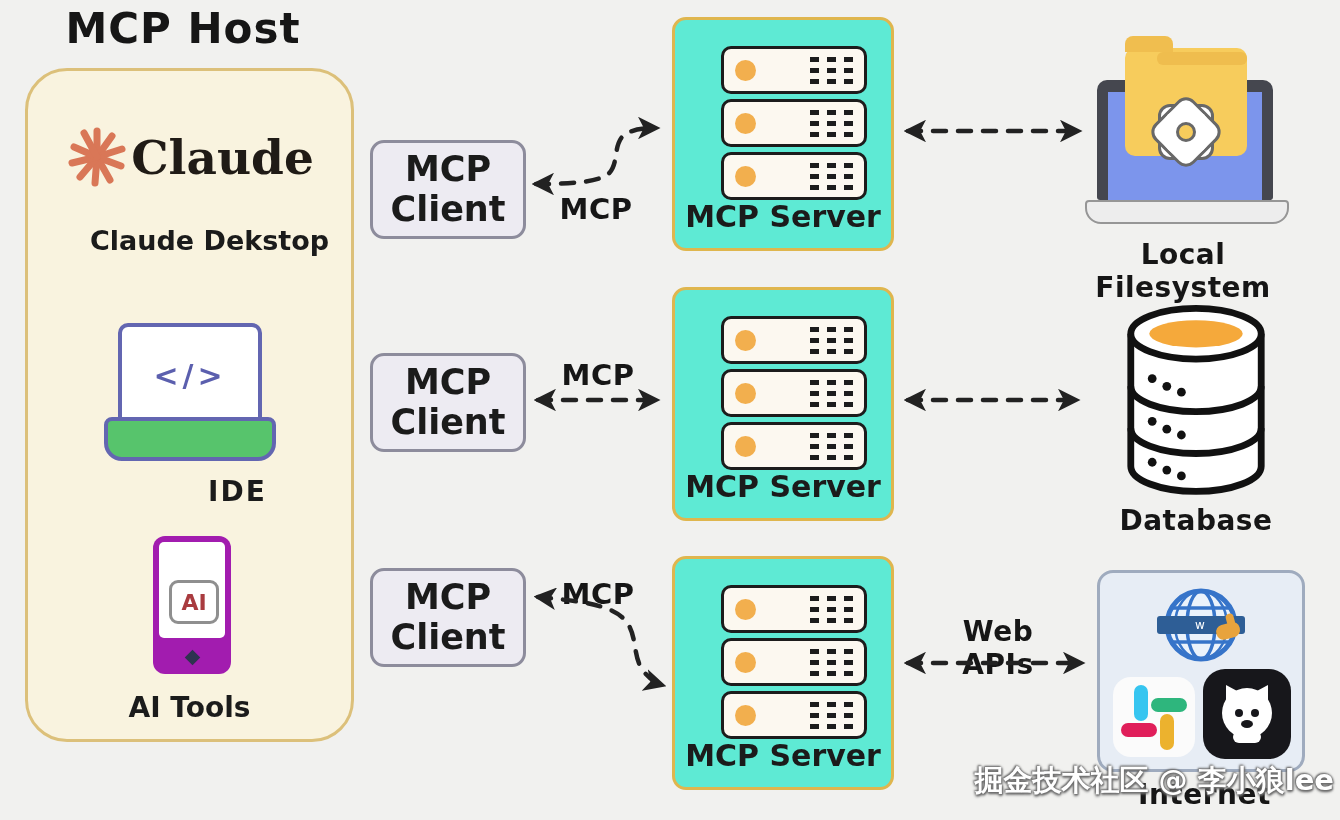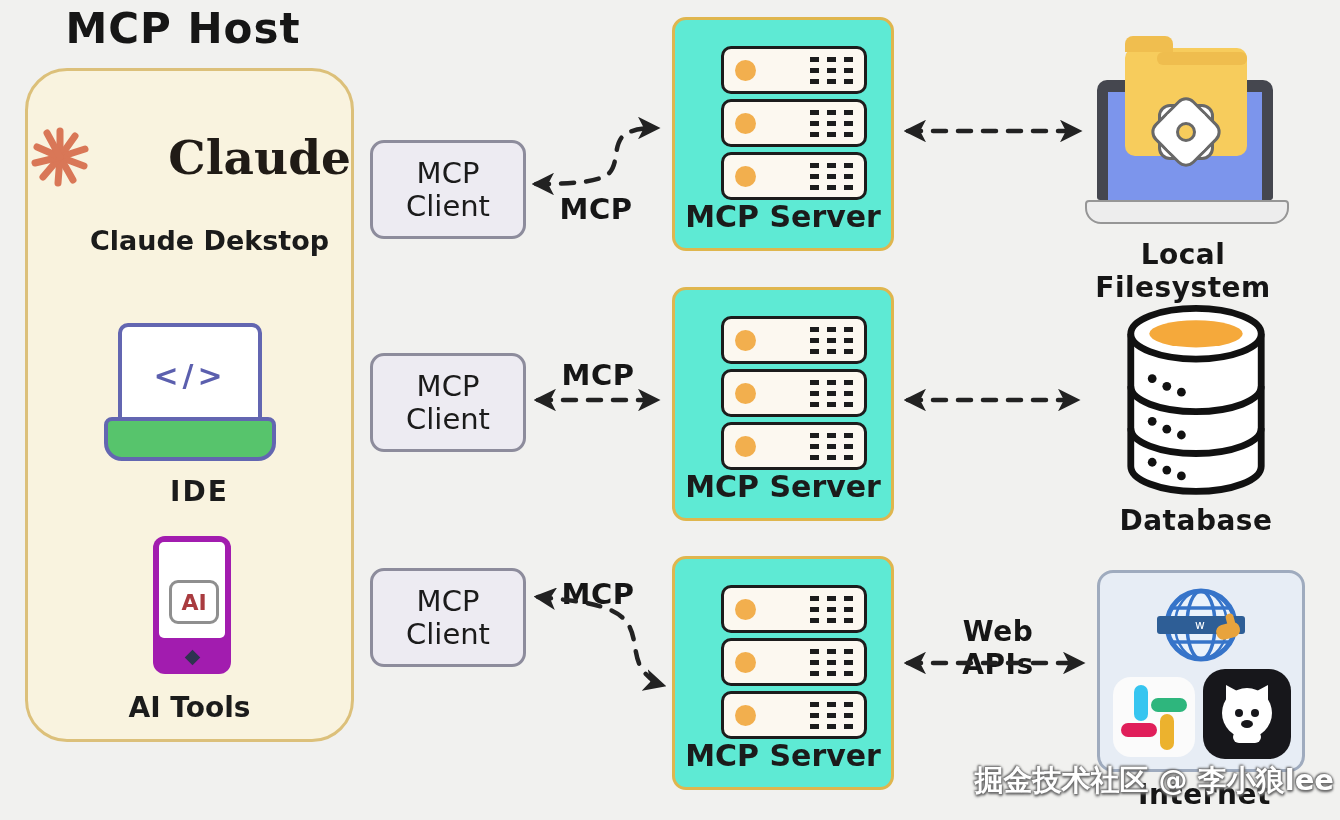--- a/index.html
+++ b/index.html
@@ -8,43 +8,43 @@
   .abs{position:absolute;}
   .lbl{position:absolute;font-weight:700;color:#161616;text-align:center;letter-spacing:.5px;}
 
   
   .page-title{left:58px;top:4px;width:250px;font-size:42px;font-weight:800;letter-spacing:1px;}
 
   
   .host-box{left:25px;top:68px;width:323px;height:668px;background:#F9F3DF;
             border:3px solid #DCC07A;border-radius:42px;}
   .claude-row{position:absolute;left:0;top:48px;width:100%;height:76px;display:flex;
-              align-items:center;justify-content:space-between;gap:2px;}
+              align-items:center;justify-content:center;gap:2px;}
   .claude-word{font-family:"DejaVu Serif",serif;font-size:47px;font-weight:700;color:#201B16;}
   .host-app{position:absolute;left:0;top:154px;width:100%;font-size:27px;font-weight:700;text-align:center;padding-left:20px;}
 
   .ide-screen{position:absolute;left:90px;top:252px;width:136px;height:96px;background:#fff;
               border:4px solid #6366B1;border-radius:10px;display:flex;align-items:center;justify-content:center;}
   .ide-code{font-size:30px;font-weight:800;color:#5B5FAE;letter-spacing:4px;}
   .ide-base{position:absolute;left:76px;top:346px;width:164px;height:36px;background:#57C46C;
             border:4px solid #6366B1;border-radius:8px 8px 18px 18px;}
-  .ide-label{position:absolute;left:10px;top:404px;width:100%;font-size:28px;font-weight:700;text-align:center;letter-spacing:2px;}
+  .ide-label{position:absolute;left:0;top:404px;width:100%;font-size:28px;font-weight:700;text-align:center;letter-spacing:2px;padding-left:48px;}
 
   .phone{position:absolute;left:125px;top:465px;width:78px;height:138px;background:#a21caf;border-radius:12px;}
   .phone-screen{position:absolute;left:6px;top:6px;right:6px;bottom:36px;background:#fff;border-radius:5px;}
   .ai-badge{position:absolute;left:16px;top:44px;width:44px;height:38px;background:#fff;border:3px solid #8f8f8f;
             border-radius:9px;display:flex;align-items:center;justify-content:center;
             font-size:22px;font-weight:800;color:#A93B3F;}
   .phone-home{position:absolute;left:34px;bottom:11px;width:11px;height:11px;background:#2E3350;transform:rotate(45deg);}
   .ai-label{position:absolute;left:0;top:620px;width:100%;font-size:28px;font-weight:700;text-align:center;}
 
   
   .client{left:370px;width:150px;height:93px;background:#EDEBF2;border:3px solid #8D8C9C;border-radius:14px;
           display:flex;align-items:center;justify-content:center;text-align:center;
-          font-size:29px;font-weight:400;line-height:1.12;}
+          font-size:35px;font-weight:700;line-height:1.12;}
   .client.c1{top:140px;} .client.c2{top:353px;} .client.c3{top:568px;}
 
   
   .mcp-lbl{width:84px;font-size:29px;}
   .mcp1{left:554px;top:192px;} .mcp2{left:556px;top:358px;} .mcp3{left:556px;top:577px;}
 
   
   .server{left:672px;width:216px;height:228px;background:#5eead4;border:3px solid #DFB64E;border-radius:14px;}
   .server.s1{top:17px;} .server.s2{top:287px;} .server.s3{top:556px;}
   .rack{position:absolute;left:46px;top:26px;display:flex;flex-direction:column;gap:5px;}

